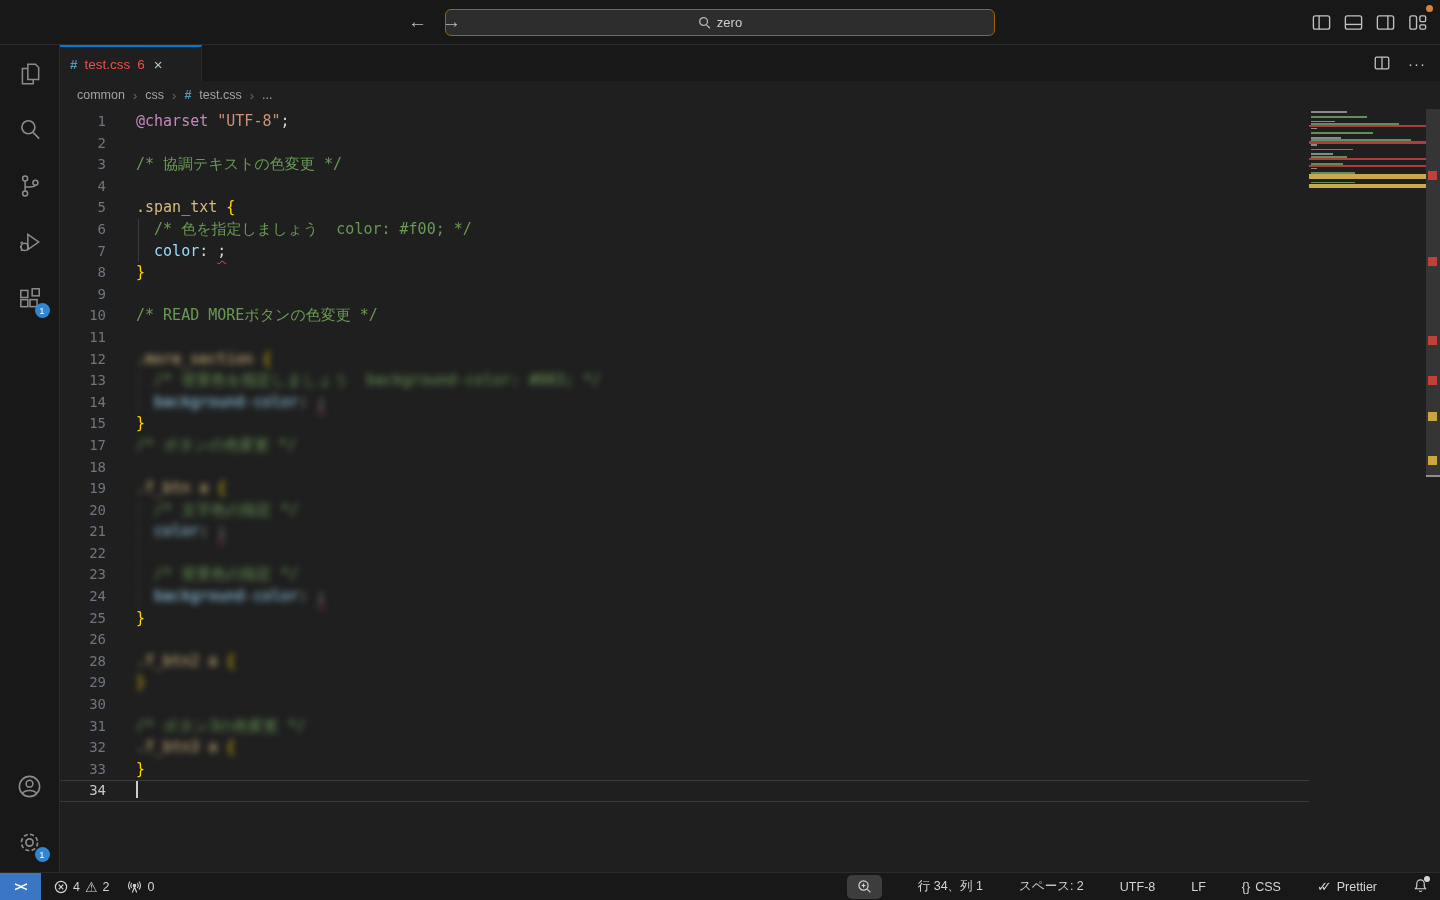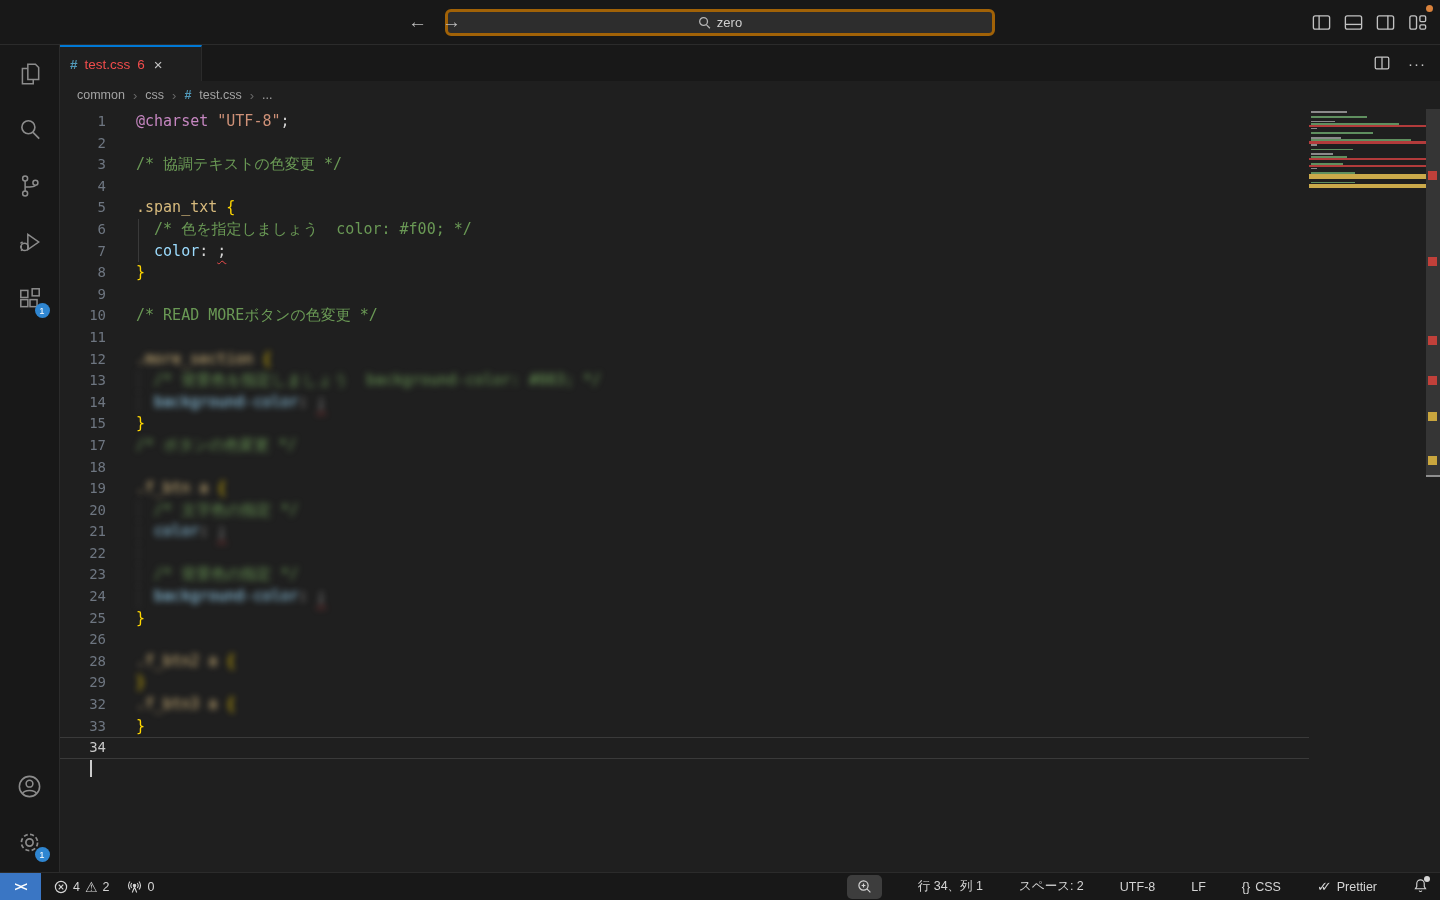--- a/index.html
+++ b/index.html
@@ -6,21 +6,21 @@
   html,body { width:1440px; height:900px; overflow:hidden; }
   body {
     background:var(--bg); color:var(--text);
     font-family:"Liberation Sans","DejaVu Sans",sans-serif;
   }
   
   .titlebar { height:45px; background:var(--panel); border-bottom:1px solid var(--border);
     position:relative; display:flex; align-items:center; justify-content:center; }
   .nav-arrows { position:absolute; left:408px; display:flex; gap:15px; font-size:19px; color:#bdbdbd; }
   .nav-arrows span { cursor:default; }
-  .searchbox { width:550px; height:27px; background:#2d2d2d; border:3px solid #a16207; border-radius:6px;
+  .searchbox { width:550px; height:27px; background:#2d2d2d; border:1px solid #a16207; border-radius:6px;
     display:flex; align-items:center; justify-content:center; gap:6px; font-size:13px; color:#cfcfcf; }
   .tb-icons { position:absolute; right:12px; top:0; height:45px; display:flex; align-items:center; gap:11px; }
   .tb-icons svg { display:block; }
   .orange-dot { position:absolute; right:7px; top:5px; width:7px; height:7px; border-radius:50%; background:var(--orangedot); }
   
   .main { display:flex; height:827px; }
   .activitybar { width:60px; background:var(--panel); border-right:1px solid var(--border);
     display:flex; flex-direction:column; align-items:center; padding:13px 0 14px; gap:24px; }
   .ab-icon { width:32px; height:32px; position:relative; display:flex; align-items:center; justify-content:center; }
   .ab-badge { position:absolute; right:-4px; bottom:-4px; width:15px; height:15px; border-radius:50%;
@@ -43,21 +43,21 @@
   .content { flex:1; position:relative; overflow:hidden; }
   #lines { position:absolute; top:2px; left:0; right:131px; }
   .line { display:flex; height:21.6px; line-height:21.6px; font-family:"DejaVu Sans Mono",monospace;
     font-size:15px; white-space:pre; }
   .lnum { width:46px; text-align:right; color:var(--linenum); font-size:14px; flex:none; }
   .lnum.active { color:#c6c6c6; }
   .lcode { margin-left:30px; position:relative; flex:1; }
   .guide { position:absolute; left:2px; top:0; bottom:0; width:1px; background:#3a3a3a; }
   .blurred { filter:blur(3.4px); }
   .cursor { display:inline-block; width:2px; height:17px; background:#cccccc; vertical-align:-3px; }
-  .current { box-shadow:inset 0 1px 0 var(--curline), inset 0 -1px 0 var(--curline);flex-direction:column; }
+  .current { box-shadow:inset 0 1px 0 var(--curline), inset 0 -1px 0 var(--curline); }
   .tok-atrule   { color:var(--tatrule); }
   .tok-string   { color:var(--tstring); }
   .tok-punct, .tok-plain { color:var(--tpunct); }
   .tok-comment  { color:var(--tcomment); }
   .tok-selector { color:var(--tselector); }
   .tok-brace    { color:var(--tbrace); }
   .tok-property { color:var(--tproperty); }
   .sq { text-decoration:underline wavy var(--error); text-decoration-thickness:1px; text-underline-offset:3.5px; }
   
   .minimap { position:absolute; top:2px; right:14px; width:117px; }
@@ -231,20 +231,22 @@
           <div class="line"><span class="lnum">19</span><span class="lcode blurred"><span class="tok-selector">.f_btn a</span><span class="tok-plain"> </span><span class="tok-brace">{</span></span></div>
           <div class="line"><span class="lnum">20</span><span class="lcode blurred"><span class="guide"></span><span class="tok-comment">  /* 文字色の指定 */</span></span></div>
           <div class="line"><span class="lnum">21</span><span class="lcode blurred"><span class="guide"></span><span class="tok-plain">  </span><span class="tok-property">color</span><span class="tok-punct">:</span><span class="tok-plain"> </span><span class="tok-punct sq">;</span></span></div>
           <div class="line"><span class="lnum">22</span><span class="lcode blurred"><span class="guide"></span></span></div>
           <div class="line"><span class="lnum">23</span><span class="lcode blurred"><span class="guide"></span><span class="tok-comment">  /* 背景色の指定 */</span></span></div>
           <div class="line"><span class="lnum">24</span><span class="lcode blurred"><span class="guide"></span><span class="tok-plain">  </span><span class="tok-property">background-color</span><span class="tok-punct">:</span><span class="tok-plain"> </span><span class="tok-punct sq">;</span></span></div>
           <div class="line"><span class="lnum">25</span><span class="lcode"><span class="tok-brace">}</span></span></div>
           <div class="line"><span class="lnum">26</span><span class="lcode"></span></div>
           <div class="line"><span class="lnum">28</span><span class="lcode blurred"><span class="tok-selector">.f_btn2 a</span><span class="tok-plain"> </span><span class="tok-brace">{</span></span></div>
           <div class="line"><span class="lnum">29</span><span class="lcode blurred"><span class="tok-brace">}</span></span></div>
+          <div class="line"><span class="lnum">30</span><span class="lcode"></span></div>
+          <div class="line"><span class="lnum">31</span><span class="lcode blurred"><span class="tok-comment">/* ボタン3の色変更 */</span></span></div>
           <div class="line"><span class="lnum">32</span><span class="lcode blurred"><span class="tok-selector">.f_btn3 a</span><span class="tok-plain"> </span><span class="tok-brace">{</span></span></div>
           <div class="line"><span class="lnum">33</span><span class="lcode"><span class="tok-brace">}</span></span></div>
           <div class="line current"><span class="lnum active">34</span><span class="lcode"><span class="cursor"></span></span></div>
         </div>
       <div class="minimap" id="minimap">
           <div class="mrow">
             <span class="mbar code" style="width: 36px;"></span>
           </div>
           <div class="mrow"></div>
           <div class="mrow">

